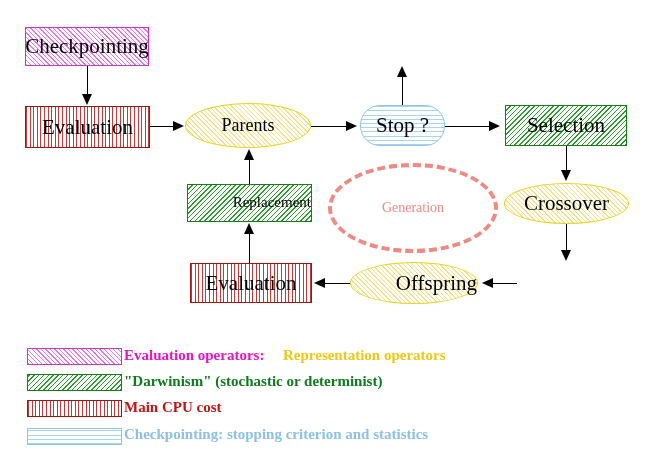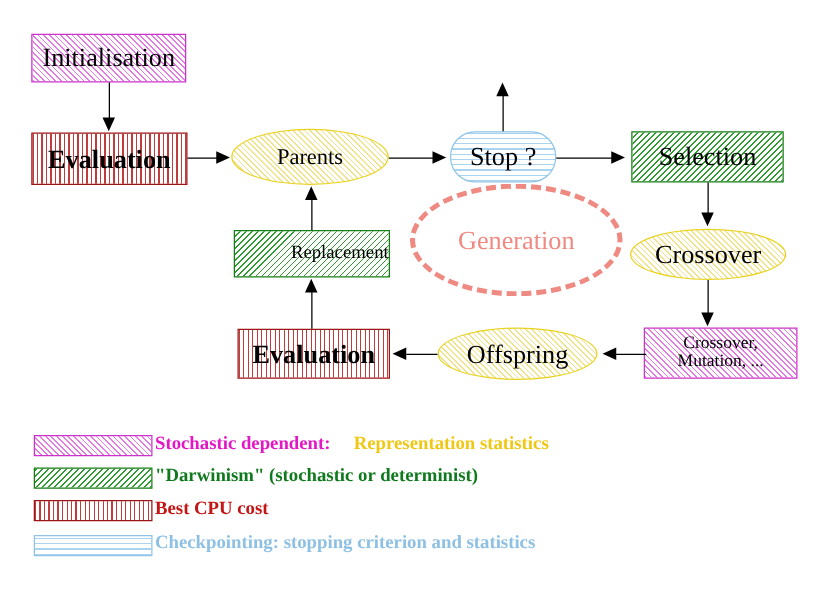--- a/index.html
+++ b/index.html
@@ -58,21 +58,20 @@
         #ffffff 1px, #ffffff 3.4px);
   }
   
   .fill-red {
     border-color: #9c1414;
     background-color: #ffffff;
     background-image: repeating-linear-gradient(
         90deg,
         #c23b3b 0px, #c23b3b 1px,
         #ffffff 1px, #ffffff 3.6px);
-    font-weight: bold;
   }
   
   .fill-blue {
     border-color: #8fc4e8;
     background-color: #ffffff;
     background-image: repeating-linear-gradient(
         0deg,
         #a9d3ef 0px, #a9d3ef 1px,
         #ffffff 1px, #ffffff 4.2px);
   }
@@ -150,21 +149,21 @@
     font-weight: bold;
   }
   .legend-text.thin { font-weight: bold; }
 </style>
 </head>
 <body>
 
 <div id="canvas">
 
   <div class="node rect fill-magenta" style="left:25px; top:27px; width:124px; height:39px; font-size:21px;">
-    <span>Initialisation</span>
+    <span>Checkpointing</span>
   </div>
 
   <div class="node rect fill-red" style="left:25px; top:106px; width:125px; height:42px; font-size:21px;">
     <span>Evaluation</span>
   </div>
 
   <div class="node ellipse fill-yellow" style="left:185px; top:103px; width:126px; height:45px; font-size:18px;">
     <span>Parents</span>
   </div>
 
@@ -174,38 +173,34 @@
   </div>
 
   <div class="node rect fill-green" style="left:505px; top:105px; width:122px; height:41px; font-size:21px;">
     <span>Selection</span>
   </div>
 
   <div class="node ellipse fill-yellow" style="left:504px; top:183px; width:125px; height:41px; font-size:21px;">
     <span>Crossover</span>
   </div>
 
-  <div class="node rect fill-magenta" style="left:515px; top:262px; width:123px; height:41px; font-size:14px;">
-    <span>Crossover,
-Mutation, ...</span>
-  </div>
-
-  <div class="node ellipse fill-yellow" style="left:350px; top:262px; width:128px; height:42px; font-size:21px;">
+
+  <div class="node ellipse fill-yellow" style="left:350px; top:262px; width:128px; height:42px; font-size:21px;justify-content:flex-end;">
     <span>Offspring</span>
   </div>
 
   <div class="node rect fill-red" style="left:190px; top:263px; width:122px; height:40px; font-size:21px;">
     <span>Evaluation</span>
   </div>
 
   <div class="node rect fill-green" style="left:187px; top:184px; width:125px; height:38px; font-size:15px;justify-content:flex-end;">
     <span>Replacement</span>
   </div>
 
-  <div class="generation" style="left: 328px; top: 147px; width: 170px; height: 90px; font-size: 21px; border-color: rgb(239, 138, 130); text-align: right;">
+  <div class="generation" style="left: 328px; top: 163px; width: 170px; height: 90px; font-size: 14px; border-color: rgb(239, 138, 130); text-align: right;">
     <span style="color: rgb(239, 138, 130);">Generation</span>
   </div>
 
   <div class="line-v" style="left:87px; top:66px; height:30px;"></div>
   <div class="arrow arrow-down" style="left:82px; top:94px;"></div>
 
   <div class="line-h" style="left:150px; top:126px; width:25px;"></div>
   <div class="arrow arrow-right" style="left:173px; top:121px;"></div>
 
   <div class="line-h" style="left:311px; top:126px; width:37px;"></div>
@@ -229,25 +224,25 @@
   <div class="line-h" style="left:325px; top:283px; width:25px;"></div>
   <div class="arrow arrow-left" style="left:314px; top:278px;"></div>
 
   <div class="line-v" style="left:249px; top:233px; height:30px;"></div>
   <div class="arrow arrow-up" style="left:244px; top:223px;"></div>
 
   <div class="line-v" style="left:249px; top:160px; height:24px;"></div>
   <div class="arrow arrow-up" style="left:244px; top:149px;"></div>
 
   <div class="legend-swatch fill-magenta" style="left:27px; top:348px;"></div>
-  <div class="legend-text" style="left: 124px; top: 347px; color: rgb(227, 23, 198);" style-color="#e317c6">Stochastic dependent:</div>
-  <div class="legend-text" style="left: 283px; top: 347px; color: rgb(240, 200, 20);">Representation statistics</div>
+  <div class="legend-text" style="left: 124px; top: 347px; color: rgb(227, 23, 198);" style-color="#e317c6">Evaluation operators:</div>
+  <div class="legend-text" style="left: 283px; top: 347px; color: rgb(240, 200, 20);">Representation operators</div>
 
   <div class="legend-swatch fill-green" style="left:27px; top:374px;"></div>
   <div class="legend-text" style="left: 124px; top: 373px; color: rgb(15, 122, 29);">"Darwinism" (stochastic or determinist)</div>
 
   <div class="legend-swatch fill-red" style="left:27px; top:400px;"></div>
-  <div class="legend-text" style="left: 124px; top: 399px; color: rgb(196, 21, 21);">Best CPU cost</div>
+  <div class="legend-text" style="left: 124px; top: 399px; color: rgb(196, 21, 21);">Main CPU cost</div>
 
   <div class="legend-swatch fill-blue" style="left:27px; top:428px;"></div>
   <div class="legend-text thin" style="left: 124px; top: 426px; color: rgb(141, 192, 227);">Checkpointing: stopping criterion and statistics</div>
 
 </div>
 
 </body></html>

